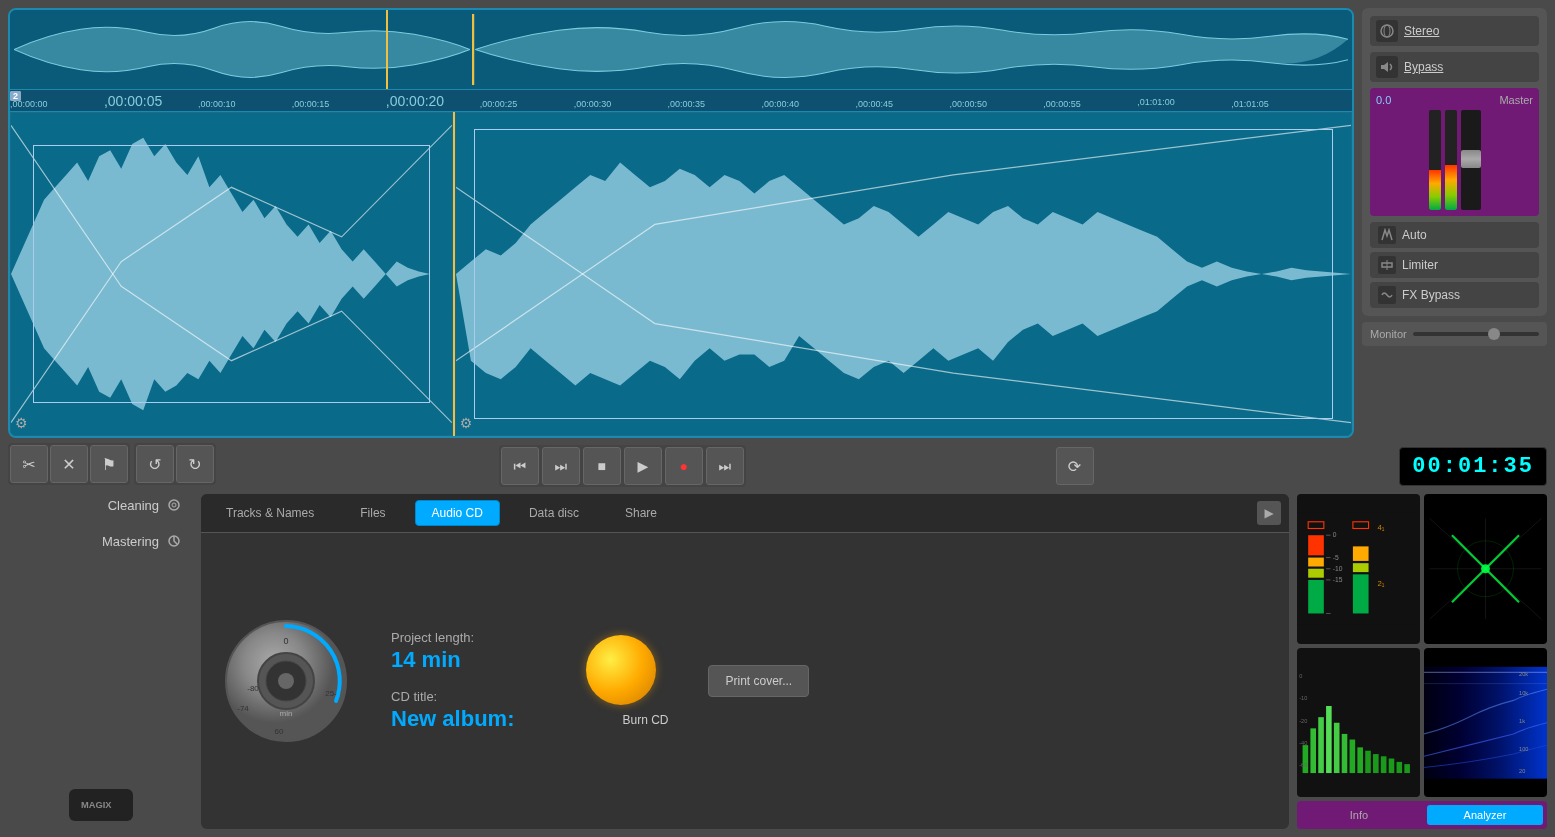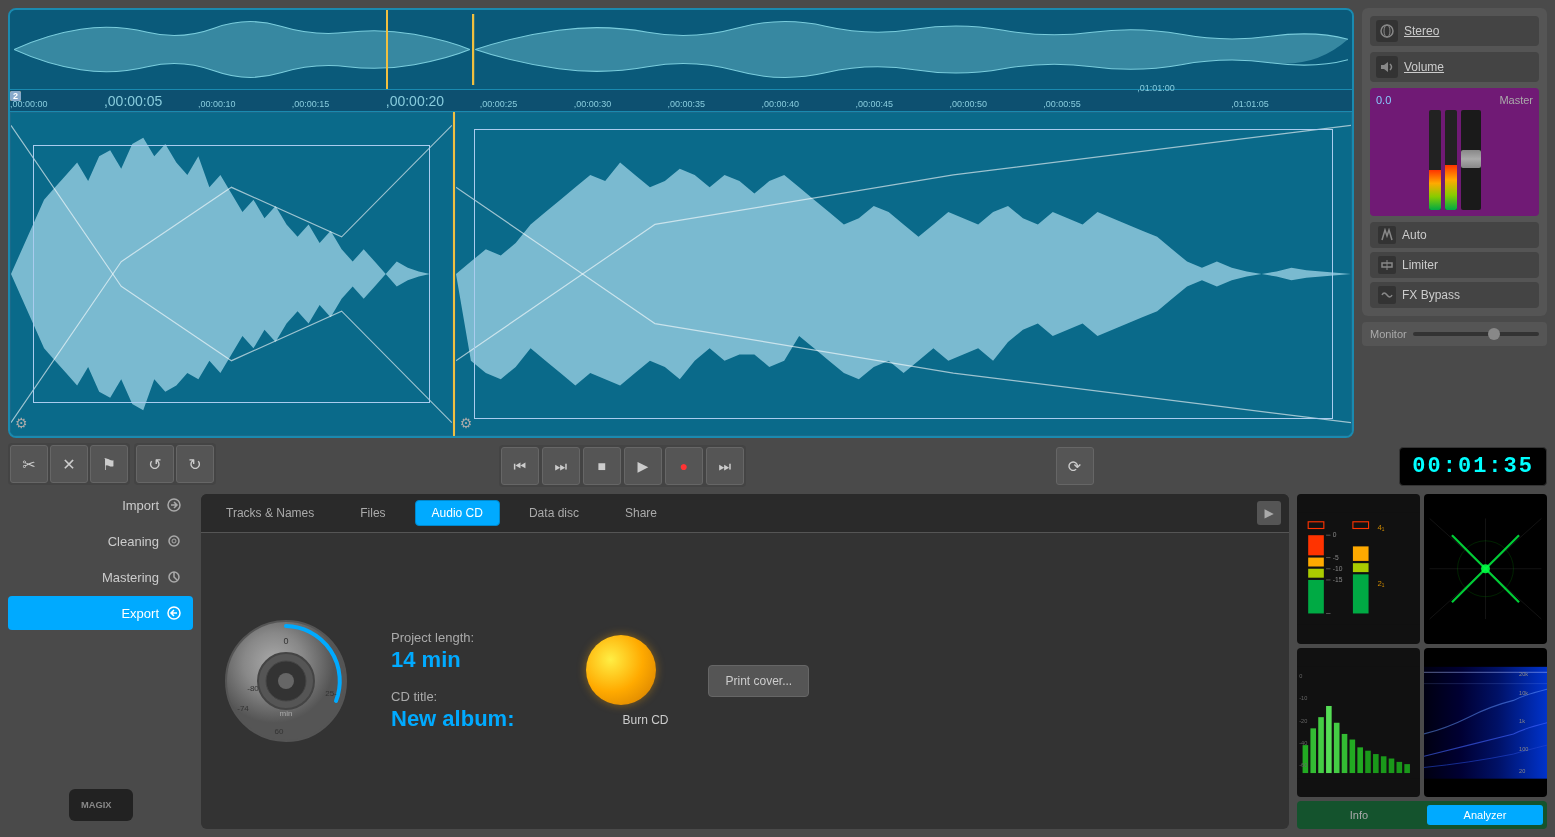--- a/index.html
+++ b/index.html
@@ -610,21 +610,21 @@
     .analyzer-panel canvas,
     .analyzer-panel svg {
       width: 100%;
       height: 100%;
     }
 
     
     .analyzer-tabs {
       display: flex;
       gap: 10px;
-      background: #14532d;
+      background: #701a75;
       padding: 4px;
       border-radius: 4px;
     }
 
     .analyzer-tab {
       flex: 1;
       padding: 4px 8px;
       text-align: center;
       border-radius: 3px;
       cursor: pointer;
@@ -678,21 +678,21 @@
         <span style="position:absolute; left:14%; bottom:2px; font-size:9px; color:#88ccdd;">,00:00:10</span>
         <span style="position:absolute; left:21%; bottom:2px; font-size:9px; color:#88ccdd;">,00:00:15</span>
         <span style="position:absolute; left:28%; bottom:2px; font-size:14px; color:#88ccdd;">,00:00:20</span>
         <span style="position:absolute; left:35%; bottom:2px; font-size:9px; color:#88ccdd;">,00:00:25</span>
         <span style="position:absolute; left:42%; bottom:2px; font-size:9px; color:#88ccdd;">,00:00:30</span>
         <span style="position:absolute; left:49%; bottom:2px; font-size:9px; color:#88ccdd;">,00:00:35</span>
         <span style="position:absolute; left:56%; bottom:2px; font-size:9px; color:#88ccdd;">,00:00:40</span>
         <span style="position:absolute; left:63%; bottom:2px; font-size:9px; color:#88ccdd;">,00:00:45</span>
         <span style="position:absolute; left:70%; bottom:2px; font-size:9px; color:#88ccdd;">,00:00:50</span>
         <span style="position:absolute; left:77%; bottom:2px; font-size:9px; color:#88ccdd;">,00:00:55</span>
-        <span style="position:absolute; left:84%; bottom:18px; font-size:9px; color:#88ccdd;">,01:01:00</span>
+        <span style="position:absolute; left:84%; bottom:4px; font-size:9px; color:#88ccdd;">,01:01:00</span>
         <span style="position:absolute; left:91%; bottom:2px; font-size:9px; color:#88ccdd;">,01:01:05</span>
       </div>
 
       <div class="waveform-main">
 
         <div class="waveform-track" style="max-width:33%; border: 1px solid #1a6a8a;">
           
           <div style="position:absolute; top:10%; left:5%; right:5%; bottom:10%; border:1px solid #aaccee; pointer-events:none;"></div>
           <svg viewBox="0 0 400 260" preserveAspectRatio="none" xmlns="http://www.w3.org/2000/svg">
 
@@ -744,21 +744,21 @@
           <span class="control-label">Stereo</span>
         </div>
 
         <div class="control-row">
           <div class="control-icon">
             <svg width="16" height="16" viewBox="0 0 16 16">
               <path d="M2,6 L5,6 L9,3 L9,13 L5,10 L2,10Z" fill="#888"></path>
               <path d="M11,5 Q14,8 11,11" fill="none" stroke="#888" stroke-width="1.5"></path>
             </svg>
           </div>
-          <span class="control-label">Volume</span>
+          <span class="control-label">Bypass</span>
         </div>
 
         <div class="master-section">
           <div class="master-header">
             <span class="master-value">0.0</span>
             <span class="master-label">Master</span>
           </div>
           <div class="fader-container">
             <div class="vu-meter">
               <div class="vu-bar" style="height:40%;"></div>
@@ -819,29 +819,20 @@
           <div class="tool-btn">✂</div>
           <div class="tool-btn">✕</div>
           <div class="tool-btn">⚑</div>
         </div>
         <div class="tool-group">
           <div class="tool-btn">↺</div>
           <div class="tool-btn">↻</div>
         </div>
       </div>
 
-      <div class="sidebar-item">
-        <span class="sidebar-label">Import</span>
-        <div class="sidebar-icon">
-          <svg width="16" height="16" viewBox="0 0 16 16">
-            <circle cx="8" cy="8" r="6" fill="none" stroke="#aaa" stroke-width="1.5"></circle>
-            <path d="M5,8 L11,8 M8,5 L11,8 L8,11" fill="none" stroke="#aaa" stroke-width="1.5"></path>
-          </svg>
-        </div>
-      </div>
 
       <div class="sidebar-item">
         <span class="sidebar-label">Cleaning</span>
         <div class="sidebar-icon">
           <svg width="16" height="16" viewBox="0 0 16 16">
             <circle cx="8" cy="8" r="5" fill="none" stroke="#aaa" stroke-width="1.5"></circle>
             <circle cx="8" cy="8" r="2" fill="none" stroke="#aaa" stroke-width="1"></circle>
           </svg>
         </div>
       </div>
@@ -849,29 +840,20 @@
       <div class="sidebar-item">
         <span class="sidebar-label">Mastering</span>
         <div class="sidebar-icon">
           <svg width="16" height="16" viewBox="0 0 16 16">
             <circle cx="8" cy="8" r="5" fill="none" stroke="#aaa" stroke-width="1.5"></circle>
             <path d="M8,3 L8,8 L11,11" fill="none" stroke="#aaa" stroke-width="1.5"></path>
           </svg>
         </div>
       </div>
 
-      <div class="sidebar-item active">
-        <span class="sidebar-label">Export</span>
-        <div class="sidebar-icon">
-          <svg width="16" height="16" viewBox="0 0 16 16">
-            <circle cx="8" cy="8" r="6" fill="none" stroke="white" stroke-width="1.5"></circle>
-            <path d="M5,8 L11,8 M8,5 L11,8 L8,11" fill="none" stroke="white" stroke-width="1.5" transform="rotate(180,8,8)"></path>
-          </svg>
-        </div>
-      </div>
 
       <div class="magix-logo" style="margin-top:auto;">
         <div style="background:#222; border-radius:6px; padding:6px 12px; display:flex; align-items:center; gap:4px;">
           <svg width="40" height="20" viewBox="0 0 60 20">
             <text x="0" y="15" font-size="14" font-weight="bold" fill="#888" font-family="Arial">MAGIX</text>
           </svg>
         </div>
       </div>
     </div>
 

